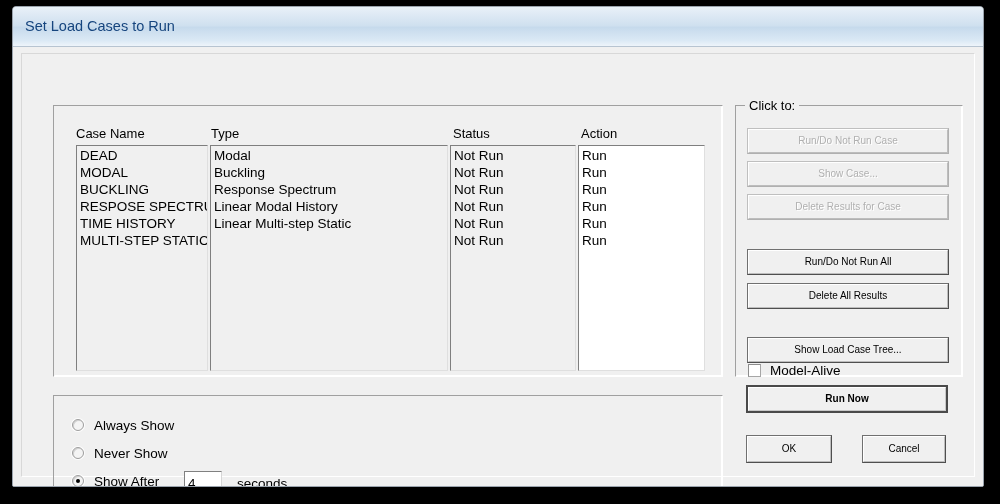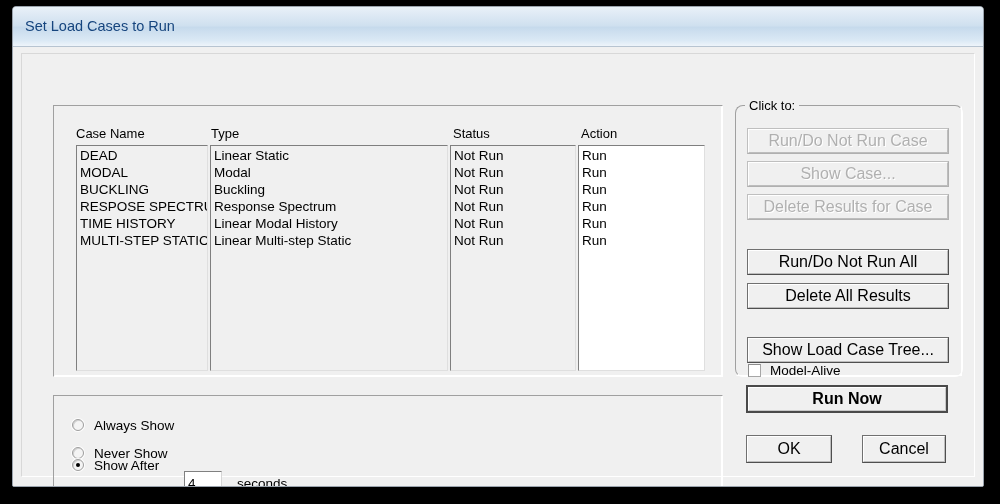--- a/index.html
+++ b/index.html
@@ -129,31 +129,31 @@
   .col-panel .rows .cell {
     height: 17px;
     line-height: 17px;
     font-size: 13.5px;
     color: #000;
     white-space: nowrap;
     overflow: hidden;
   }
 
   
-  #clickto-group { left: 722px; top: 58px; width: 228px; height: 272px; border-radius: 8px; }
+  #clickto-group { left: 722px; top: 58px; width: 228px; height: 272px; }
 
   .btn {
     position: absolute;
     box-sizing: border-box;
     background: #f0f0f0;
     border: 1px solid #707070;
     border-right-color: #4f4f4f;
     border-bottom-color: #4f4f4f;
     font-family: "Liberation Sans", sans-serif;
-    font-size: 16px;
+    font-size: 10px;
     color: #000000;
     text-align: left;
     cursor: default;
     padding: 0;
     line-height: 1;
     white-space: nowrap;
     display: flex;
     align-items: center;
     justify-content: center;
   }
@@ -287,21 +287,20 @@
             <div class="cell">MODAL</div>
             <div class="cell">BUCKLING</div>
             <div class="cell">RESPOSE SPECTRUM</div>
             <div class="cell">TIME HISTORY</div>
             <div class="cell">MULTI-STEP STATIC</div>
           </div>
         </div>
 
         <div class="col-panel" style="left:156px; top:39px; width:238px; height:226px;">
           <div class="rows">
-            <div class="cell">Linear Static</div>
             <div class="cell">Modal</div>
             <div class="cell">Buckling</div>
             <div class="cell">Response Spectrum</div>
             <div class="cell">Linear Modal History</div>
             <div class="cell">Linear Multi-step Static</div>
           </div>
         </div>
 
         <div class="col-panel" style="left:396px; top:39px; width:126px; height:226px;">
           <div class="rows">
@@ -367,21 +366,21 @@
         <div class="radio-row" style="top:20px;">
           <span class="radio"></span>
           <span class="radio-label">Always Show</span>
         </div>
 
         <div class="radio-row" style="top:48px;">
           <span class="radio"></span>
           <span class="radio-label">Never Show</span>
         </div>
 
-        <div class="radio-row" style="top:60px;justify-content:flex-end;">
+        <div class="radio-row" style="top:76px;justify-content:flex-end;">
           <span class="radio checked"></span>
           <span class="radio-label">Show After</span>
         </div>
 
         <input class="textbox" type="text" style="left: 130px; top: 75px; width: 38px; height: 24px;" value="4">
 
         <div class="static-text" style="left:183px; top:80px;">seconds</div>
       </div>
 
       <div class="checkrow" style="left:735px; top:316px;">

